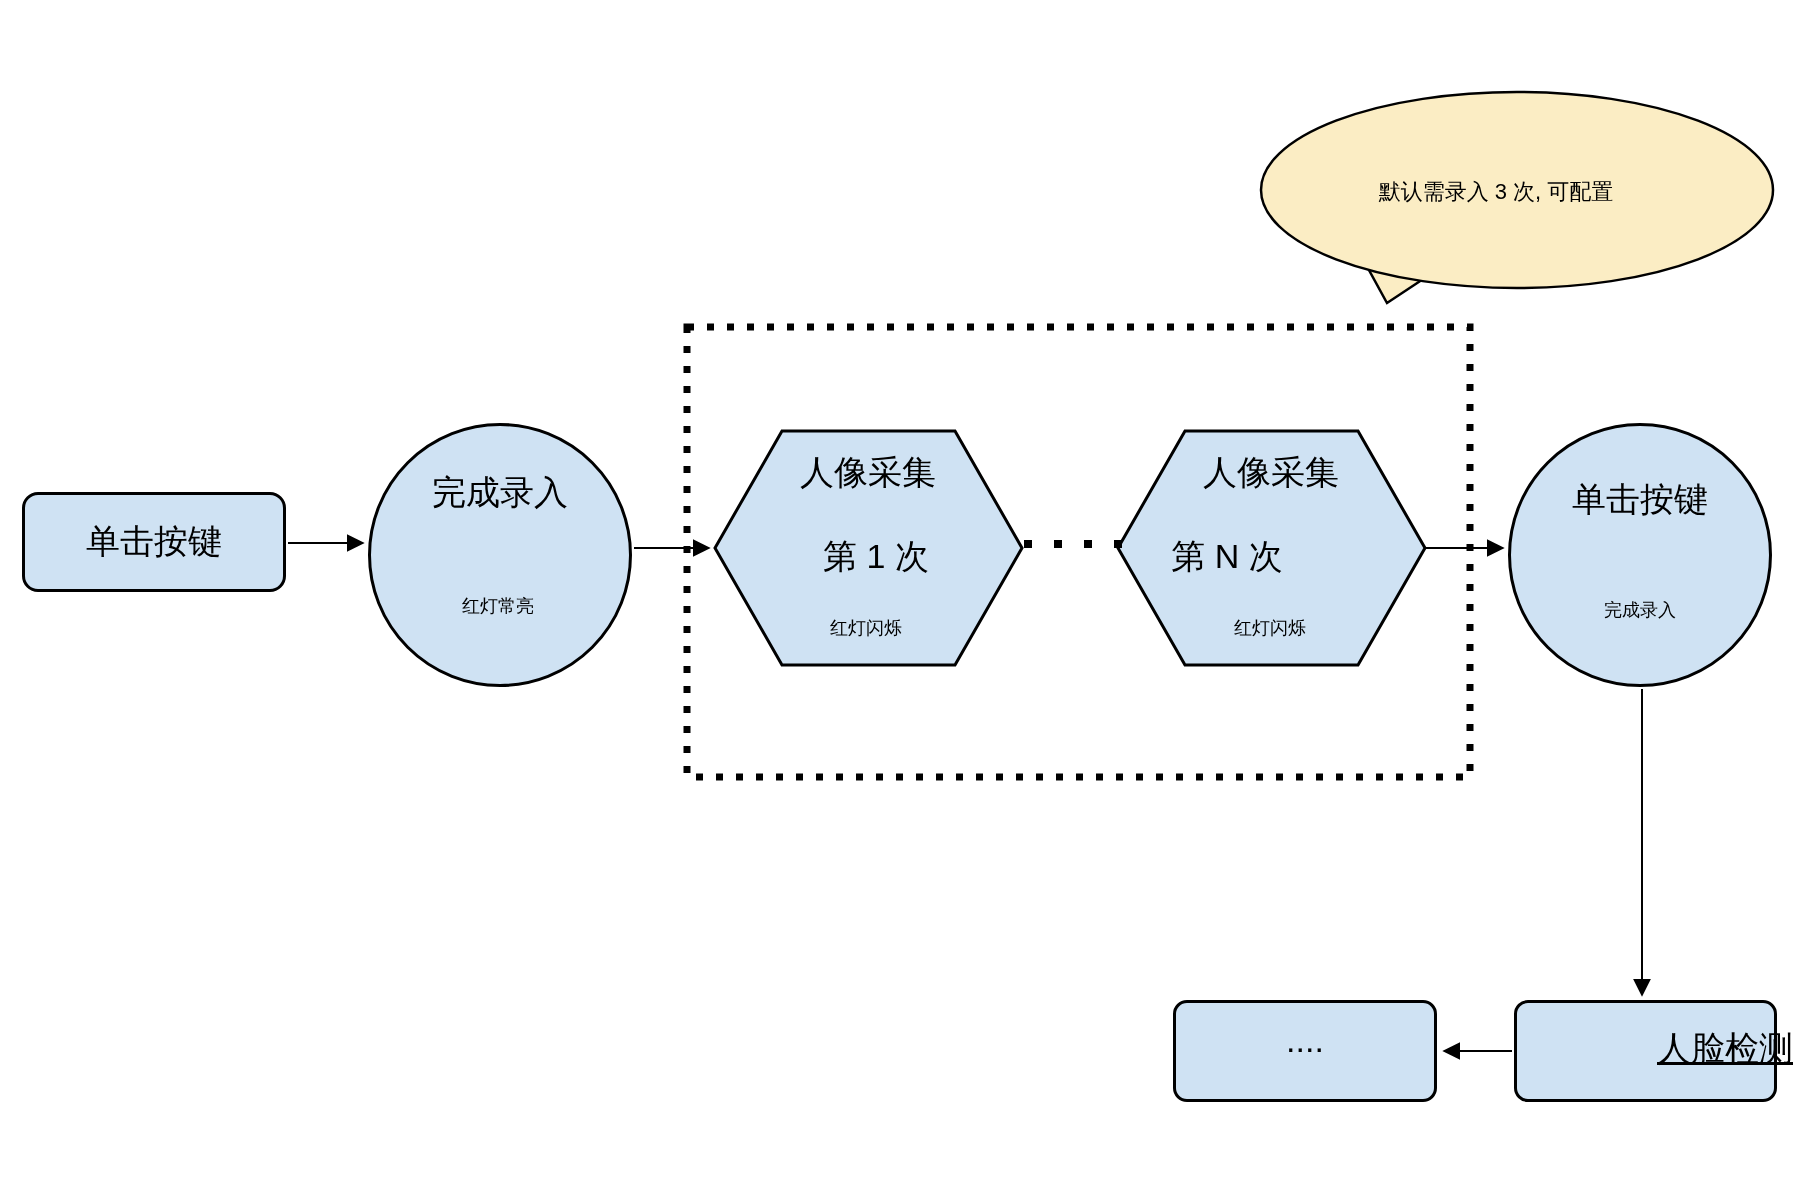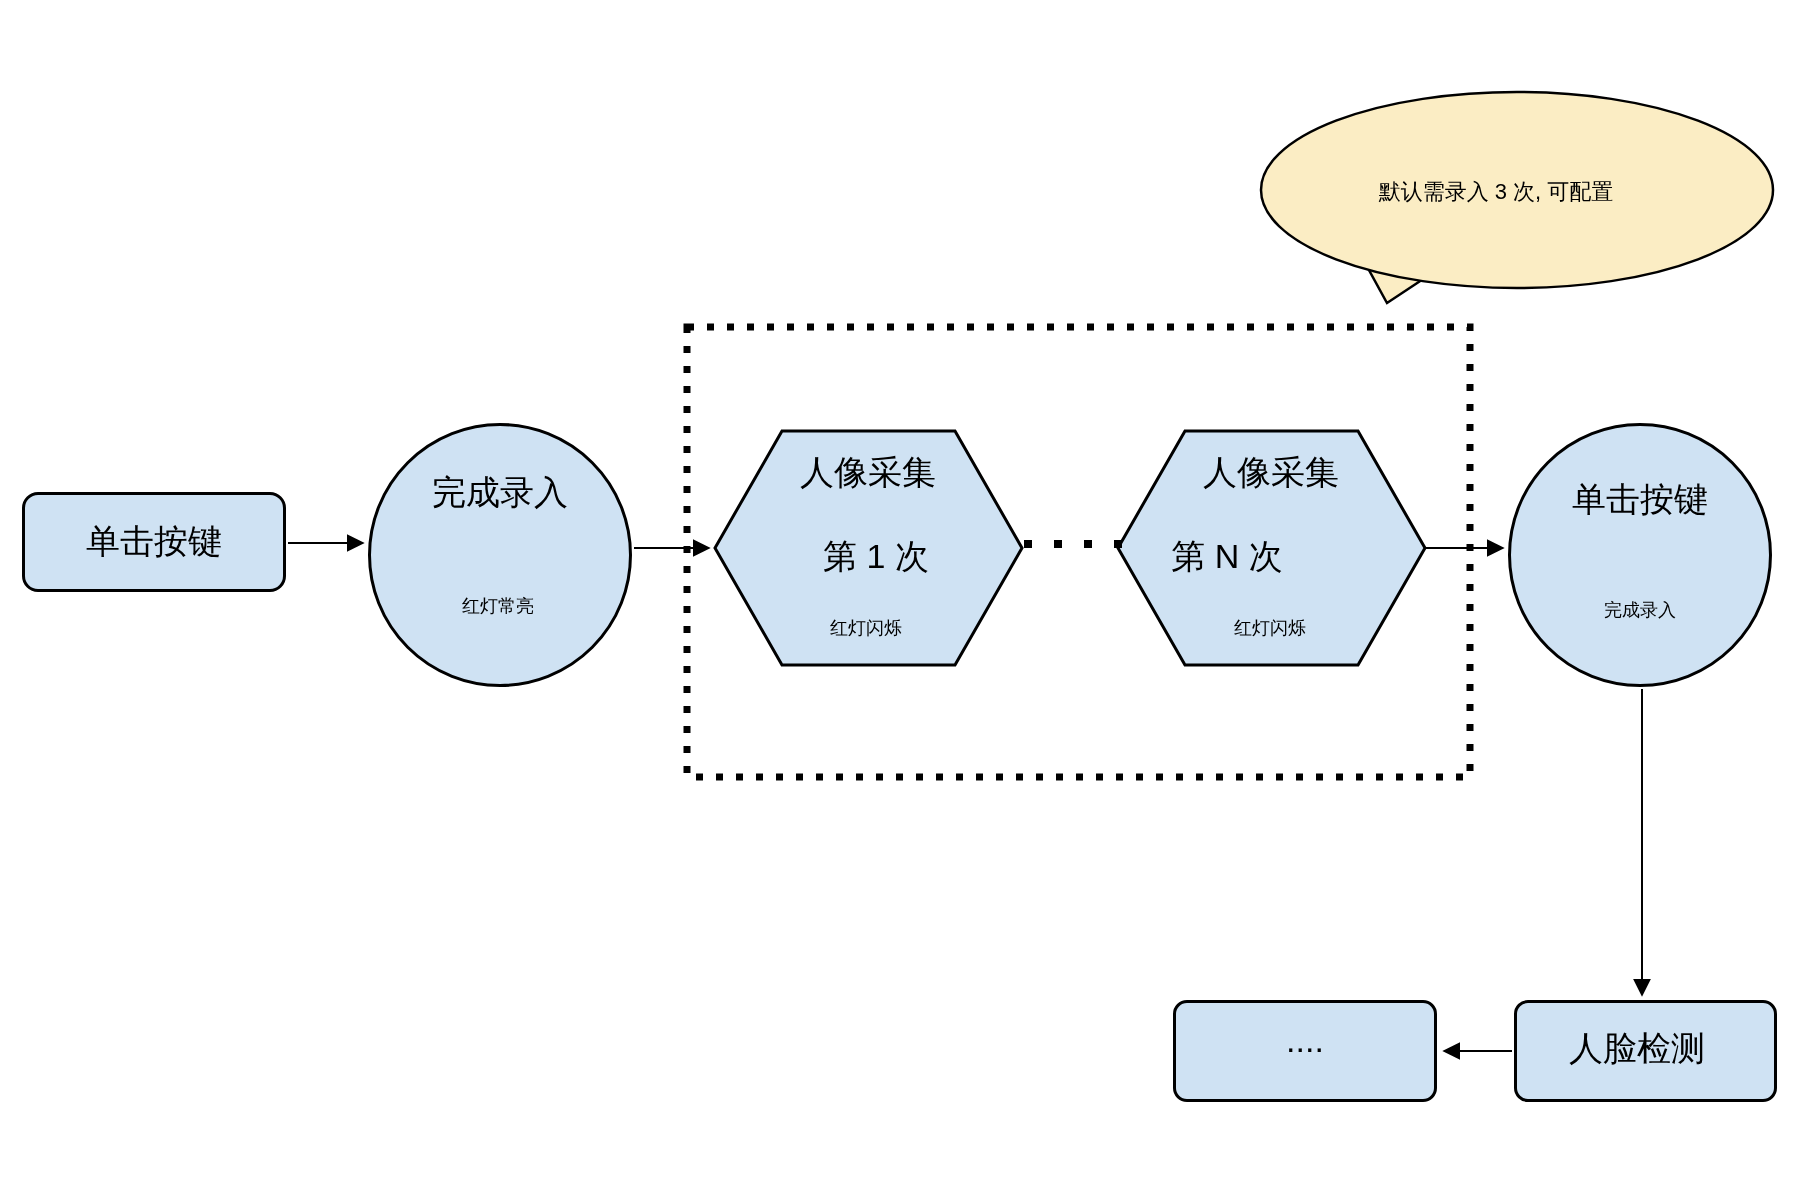--- a/index.html
+++ b/index.html
@@ -106,17 +106,17 @@
   <div class="label label-main" style="left:868px; top:557px;margin-left:8px;">第 1 次</div>
   <div class="label label-sub" style="left:866px; top:628px;">红灯闪烁</div>
 
   <div class="label label-main" style="left:1271px; top:473px;">人像采集</div>
   <div class="label label-main" style="left:1227px; top:557px;">第 N 次</div>
   <div class="label label-sub" style="left:1270px; top:628px;">红灯闪烁</div>
 
   <div class="label label-main" style="left:1640px; top:500px;">单击按键</div>
   <div class="label label-sub" style="left:1640px; top:610px;">完成录入</div>
 
-  <div class="label label-main" style="left:1637px; top:1049px;">人脸检测</div>
+  <div class="label label-main" style="left:1725px; top:1049px;text-decoration:underline;">人脸检测</div>
 
   <div class="label label-main" style="left:1305px; top:1040px;">....</div>
 
 </div>
 
 </body></html>

